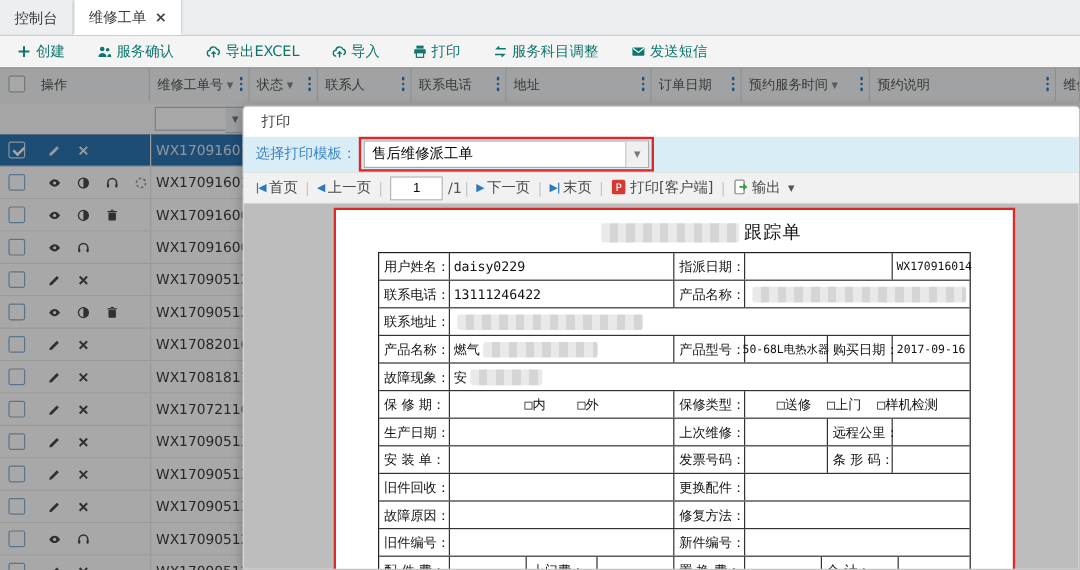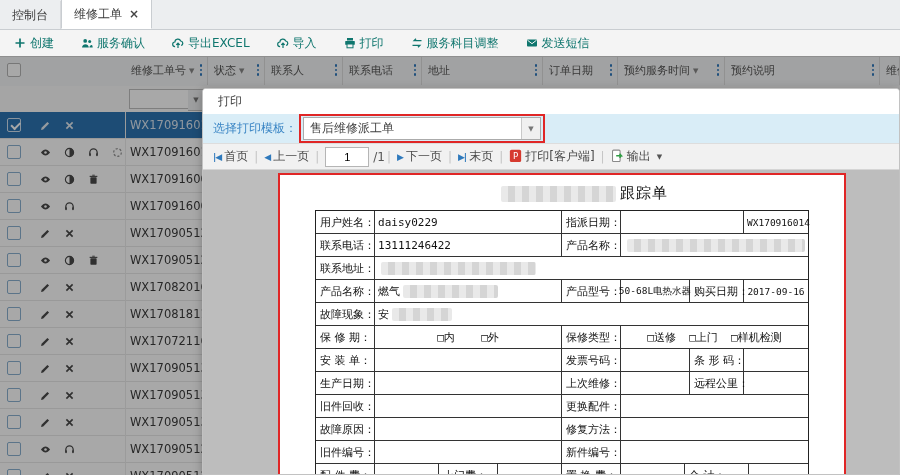--- a/index.html
+++ b/index.html
@@ -56,21 +56,21 @@
   
   .dialog{position:absolute;left:202px;top:88px;width:698px;height:387px;background:#fff;z-index:10;
           border:1px solid #c2c2c2;border-radius:4px 4px 0 0;box-shadow:0 2px 10px rgba(0,0,0,.25);
           box-sizing:border-box;overflow:hidden;}
   .dlg-title{height:25px;line-height:25px;padding-left:15px;color:#444;background:#fff;font-size:12px;}
   .dlg-tpl{position:relative;height:29px;background:#d9edf7;display:flex;align-items:center;}
   .tpl-label{color:#3b86c5;margin-left:10px;font-size:12px;}
   .redbox{display:inline-flex;align-items:center;border:2px solid #e02626;padding:1px 2px;margin-left:2px;background:transparent;}
   .tpl-select{display:inline-flex;width:236px;height:21px;background:#fff;border:1px solid #ababab;
               align-items:center;justify-content:space-between;cursor:pointer;}
-  .tpl-value{padding-left:6px;color:#404040;font-size:12px;}
+  .tpl-value{padding-left:6px;color:#000000;font-size:12px;}
   .dd{width:18px;height:21px;background:#f0f0f0;border-left:1px solid #c9c9c9;color:#777;font-size:7px;
       display:flex;align-items:center;justify-content:center;}
   .dlg-pager{height:25px;background:#f1f1f1;border-top:1px solid #ddd;border-bottom:1px solid #d5d5d5;
              display:flex;align-items:center;padding-left:6px;font-size:12px;color:#555;}
   .pg-btn{display:inline-flex;align-items:center;gap:3px;margin:0 4px;cursor:pointer;white-space:nowrap;color:#4a4a4a;}
   .pg-arrow{color:#2e79bc;font-size:9px;font-weight:bold;letter-spacing:-1px;}
   .pg-sep{color:#c5c5c5;margin:0 2px;}
   .pg-input{width:38px;height:16px;border:1px solid #b5b5b5;background:#fff;text-align:center;
             font-size:11px;margin:0 4px;}
   .pg-caret{color:#555;font-size:7px;margin-left:3px;}
@@ -171,20 +171,21 @@
             <path d="M1.5 3.2 6 6.7l4.5-3.5" stroke="#f4f4f4" stroke-width="1" fill="none"></path>
           </svg>
         </span>
         <span>发送短信</span>
       </span>
     </div>
 
   <div class="grid">
     <div class="g-header" id="ghead">
         <div class="cb hdr" style="left: 7px;"></div>
+        <div class="g-hcell" style="left: 28px; width: 97px;"><span>操作</span></div>
         <div class="g-hcell" style="left: 125px; width: 83px;"><span>维修工单号</span><span class="sortc">▼</span><span class="menudots">
             <i></i>
             <i></i>
             <i></i>
           </span></div>
         <div class="g-hcell" style="left: 208px; width: 57px;"><span>状态</span><span class="sortc">▼</span><span class="menudots">
             <i></i>
             <i></i>
             <i></i>
           </span></div>
@@ -753,43 +754,43 @@
               </div>
               <div class="f-cell lab" style="width: 12%;">
                 <span>保修类型：</span>
               </div>
               <div class="f-cell val ctr" style="width: 38%;">
                 <span>□送修&nbsp;&nbsp;□上门&nbsp;&nbsp;□样机检测</span>
               </div>
             </div>
             <div class="f-row">
               <div class="f-cell lab" style="width: 12%;">
+                <span>生产日期：</span>
+              </div>
+              <div class="f-cell val" style="width: 38%;"></div>
+              <div class="f-cell lab" style="width: 12%;">
+                <span>上次维修：</span>
+              </div>
+              <div class="f-cell val" style="width: 14%;"></div>
+              <div class="f-cell lab" style="width: 11%;">
+                <span>远程公里：</span>
+              </div>
+              <div class="f-cell val" style="width: 13%;"></div>
+            </div>
+            <div class="f-row">
+              <div class="f-cell lab" style="width: 12%;">
                 <span>安 装 单：</span>
               </div>
               <div class="f-cell val" style="width: 38%;"></div>
               <div class="f-cell lab" style="width: 12%;">
                 <span>发票号码：</span>
               </div>
               <div class="f-cell val" style="width: 14%;"></div>
               <div class="f-cell lab" style="width: 11%;">
                 <span>条 形 码：</span>
-              </div>
-              <div class="f-cell val" style="width: 13%;"></div>
-            </div>
-            <div class="f-row">
-              <div class="f-cell lab" style="width: 12%;">
-                <span>生产日期：</span>
-              </div>
-              <div class="f-cell val" style="width: 38%;"></div>
-              <div class="f-cell lab" style="width: 12%;">
-                <span>上次维修：</span>
-              </div>
-              <div class="f-cell val" style="width: 14%;"></div>
-              <div class="f-cell lab" style="width: 11%;">
-                <span>远程公里：</span>
               </div>
               <div class="f-cell val" style="width: 13%;"></div>
             </div>
             <div class="f-row">
               <div class="f-cell lab" style="width: 12%;">
                 <span>旧件回收：</span>
               </div>
               <div class="f-cell val" style="width: 38%;"></div>
               <div class="f-cell lab" style="width: 12%;">
                 <span>更换配件：</span>

